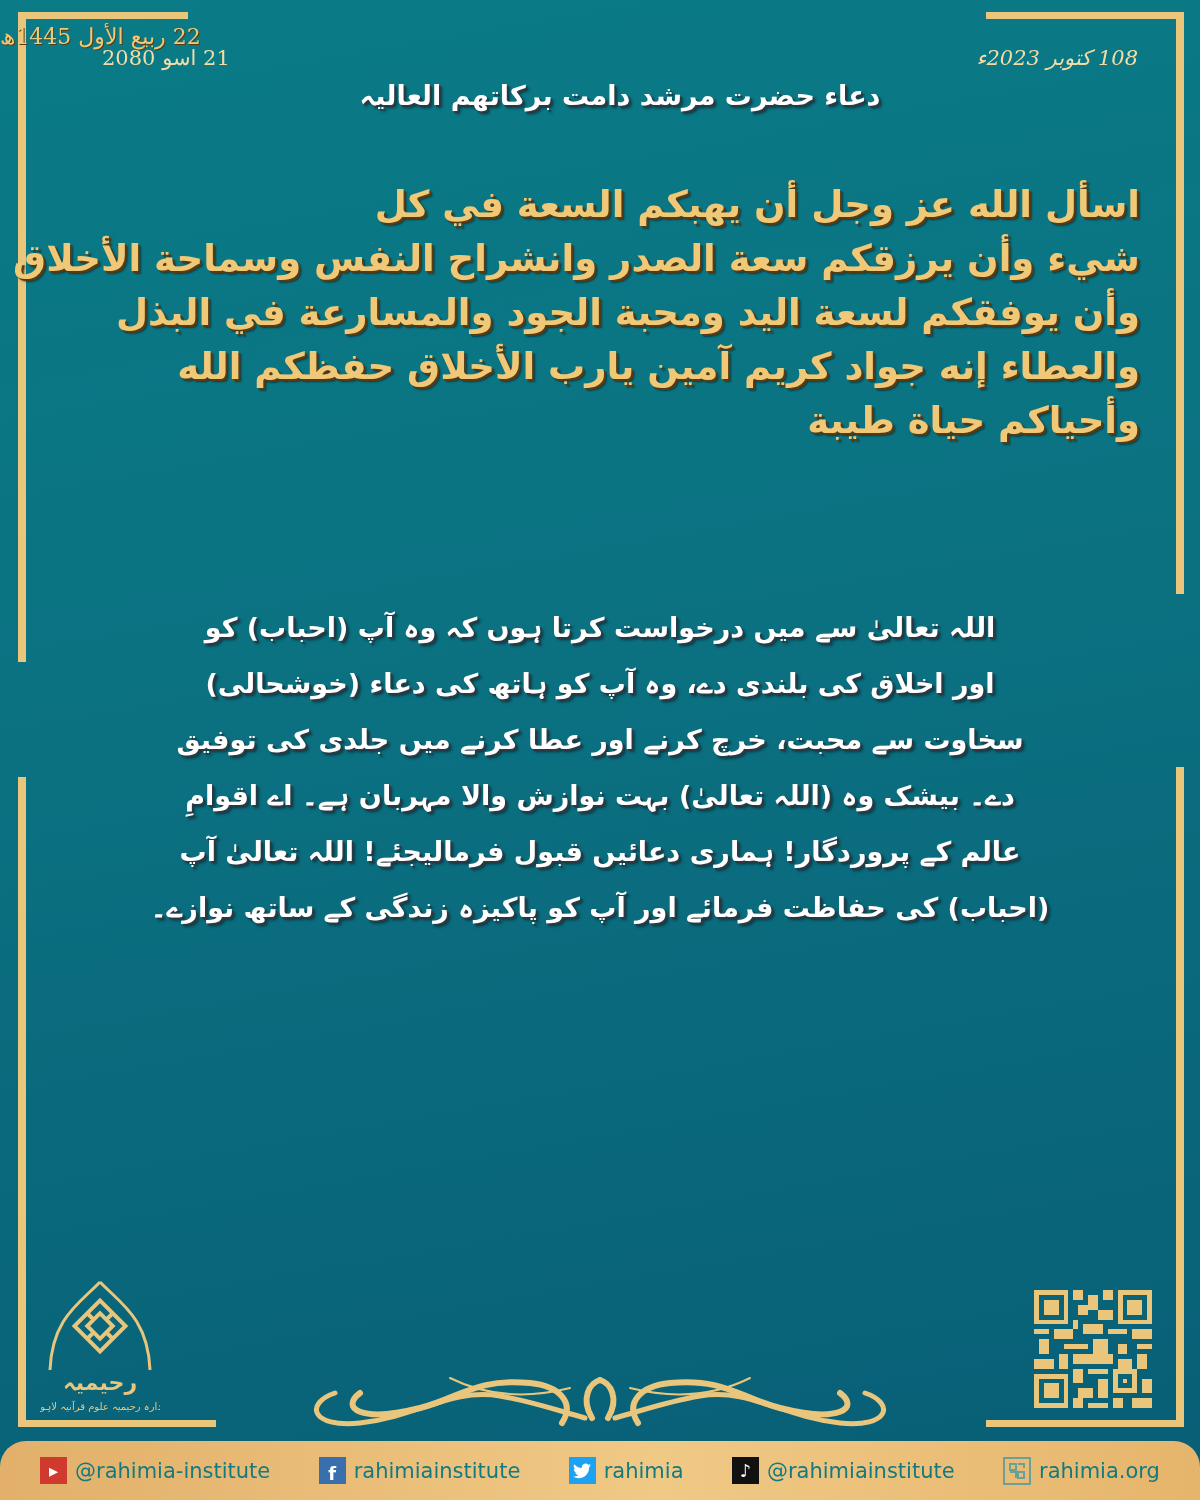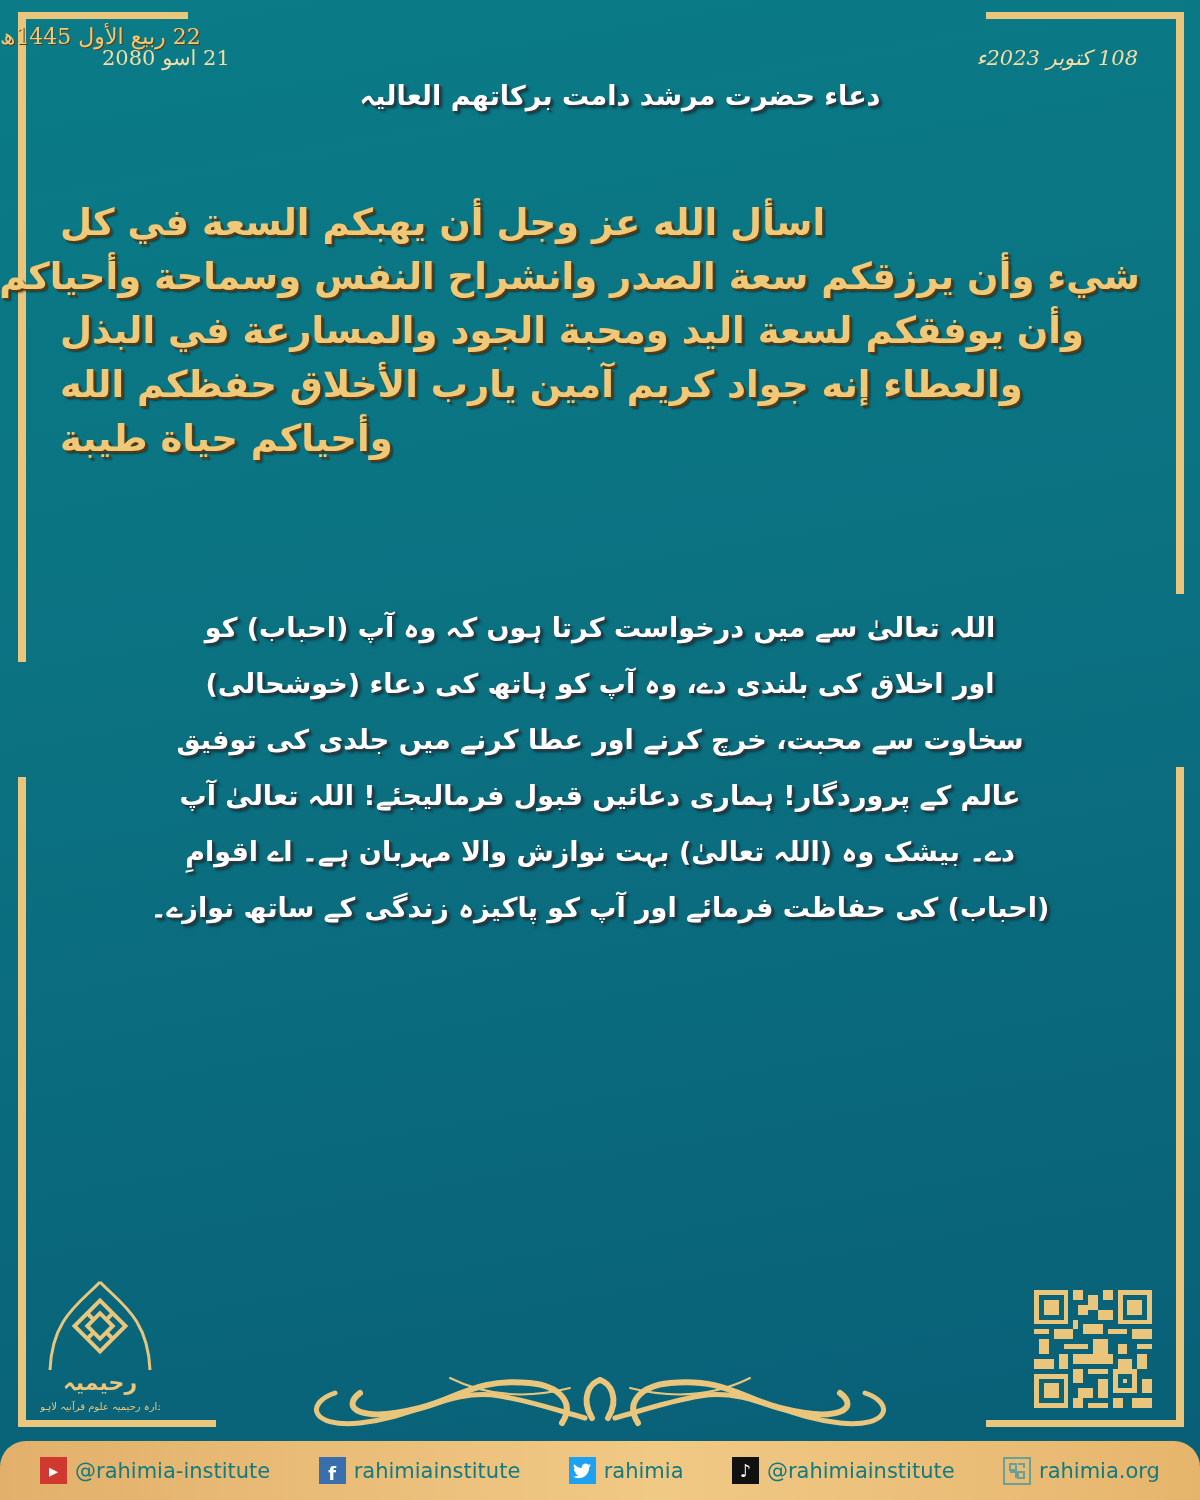--- a/index.html
+++ b/index.html
@@ -7,21 +7,21 @@
   .canvas {
     position:relative; width:1200px; height:1500px; overflow:hidden;
     background: linear-gradient(170deg, #0a7b87 0%, #0b7181 45%, #085e76 100%);
   }
   .bar { position:absolute; background:#e9c67c; }
   .gold { color:#f0c978; text-shadow: 2px 2px 0 #5a3a10, 3px 3px 2px rgba(0,0,0,.45); }
   .white { color:#ffffff; text-shadow: 2px 2px 0 #2a3a45, 3px 3px 3px rgba(0,0,0,.5); }
   .date { position:absolute; font-family:"DejaVu Serif", serif; font-size:21px; color:#f3dca6; direction:rtl; }
   .hijri { position:absolute; top:24px; left:0; width:1200px; text-align:left; font-family:"DejaVu Serif", serif; font-size:22px; direction:rtl; color:#f0c978; text-shadow:1px 1px 0 #5a3a10; }
   .title { position:absolute; top:80px; left:0; width:1200px; text-align:center; font-size:27px; font-weight:bold; direction:rtl;margin-left:20px; }
-  .arabic { position:absolute; top:178px; left:60px; width:1080px; text-align:left; direction:rtl; font-size:37px; font-weight:bold; line-height:54px;margin-top:18px; }
+  .arabic { position:absolute; top:178px; left:60px; width:1080px; text-align:right; direction:rtl; font-size:37px; font-weight:bold; line-height:54px; }
   .arabic div { white-space:nowrap; }
   .urdu { position:absolute; top:600px; left:100px; width:1000px; text-align:center; direction:rtl; font-size:27px; font-weight:bold; line-height:56px; }
   .urdu div { white-space:nowrap; }
   .logo { position:absolute; left:40px; top:1278px; width:120px; height:140px; }
   .ornament { position:absolute; left:300px; top:1368px; width:600px; height:60px; }
   .qr { position:absolute; left:1033px; top:1290px; width:120px; height:118px; }
   .footer {
     position:absolute; left:0; top:1441px; width:1200px; height:59px;
     background: linear-gradient(90deg, #e2b06a 0%, #f0c985 55%, #e6b56c 100%);
     border-top-left-radius:26px; border-top-right-radius:26px;
@@ -53,32 +53,32 @@
   <div class="bar" style="left:1176px;top:767px;width:8px;height:660px;"></div>
   <div class="bar" style="left:986px;top:1420px;width:198px;height:7px;"></div>
 
   <div class="date" style="right:62px;top:46px;font-style:italic;">108 کتوبر 2023ء</div>
   <div class="date" style="left:86px;top:46px;margin-left:16px;">21 اسو 2080</div>
   <div class="hijri">22 ربیع الأول 1445ھ</div>
   <div class="title white">دعاء حضرت مرشد دامت برکاتھم العالیہ</div>
 
   <div class="arabic gold">
     <div>اسأل الله عز وجل أن يهبكم السعة في كل</div>
-    <div>شيء وأن يرزقكم سعة الصدر وانشراح النفس وسماحة وأحياكم</div>
+    <div>شيء وأن يرزقكم سعة الصدر وانشراح النفس وسماحة الأخلاق</div>
     <div>وأن يوفقكم لسعة اليد ومحبة الجود والمسارعة في البذل</div>
     <div>والعطاء إنه جواد كريم آمين يارب الأخلاق حفظكم الله</div>
     <div>وأحياكم حياة طيبة</div>
   </div>
 
   <div class="urdu white">
     <div>اللہ تعالیٰ سے میں درخواست کرتا ہوں کہ وہ آپ (احباب) کو</div>
     <div>اور اخلاق کی بلندی دے، وہ آپ کو ہاتھ کی دعاء (خوشحالی)</div>
     <div>سخاوت سے محبت، خرچ کرنے اور عطا کرنے میں جلدی کی توفیق</div>
+    <div>دے۔ بیشک وہ (اللہ تعالیٰ) بہت نوازش والا مہربان ہے۔ اے اقوامِ</div>
     <div>عالم کے پروردگار! ہماری دعائیں قبول فرمالیجئے! اللہ تعالیٰ آپ</div>
-    <div>دے۔ بیشک وہ (اللہ تعالیٰ) بہت نوازش والا مہربان ہے۔ اے اقوامِ</div>
     <div>(احباب) کی حفاظت فرمائے اور آپ کو پاکیزہ زندگی کے ساتھ نوازے۔</div>
   </div>
 
   <div class="logo">
     <svg width="120" height="140" viewBox="0 0 120 140">
       <path d="M60 4 C40 25 12 40 10 92" stroke="#e9c67c" stroke-width="3" fill="none"></path>
       <path d="M60 4 C80 25 108 40 110 92" stroke="#e9c67c" stroke-width="3" fill="none"></path>
       <g transform="translate(60,48) rotate(45)" fill="none" stroke="#e9c67c" stroke-width="4">
         <rect x="-18" y="-18" width="36" height="36"></rect>
         <rect x="-9" y="-9" width="18" height="18"></rect>

